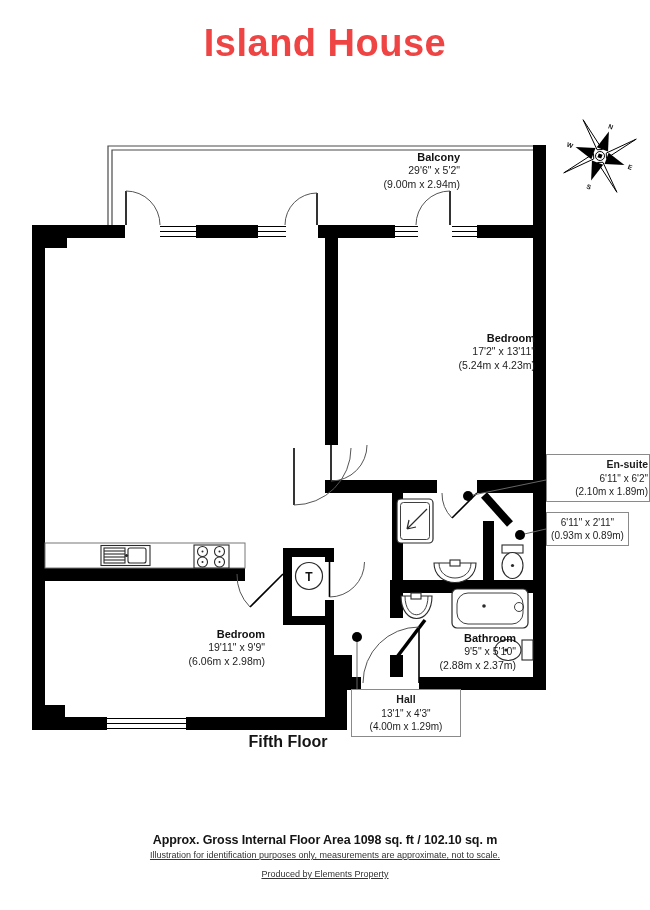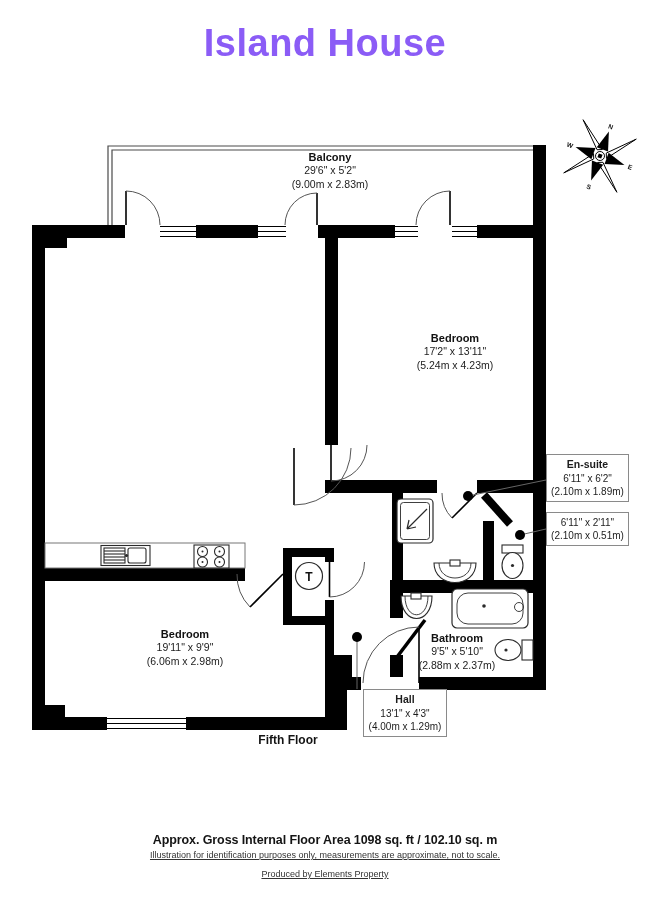--- a/index.html
+++ b/index.html
@@ -3,31 +3,31 @@
 <meta charset="utf-8">
 <style>
   html,body{margin:0;padding:0;background:#e9e9e9;}
   .page{
     position:relative;width:650px;height:910px;margin:0 auto;
     background:#ffffff;overflow:hidden;
     font-family:"Liberation Sans","DejaVu Sans",sans-serif;color:#111;
   }
   .title{
     position:absolute;top:22px;left:0;width:650px;text-align:center;
-    font-size:38px;font-weight:bold;letter-spacing:0.5px;color:#8b5cf6;
+    font-size:38px;font-weight:bold;letter-spacing:0.5px;color:#ef4444;
   }
   svg.plan{position:absolute;left:0;top:0;}
-  .rlabel{position:absolute;text-align:center;line-height:1.3;font-size:10.5px;color:#1c1c1c;}
+  .rlabel{position:absolute;text-align:right;line-height:1.3;font-size:10.5px;color:#1c1c1c;}
   .rlabel .name{font-weight:bold;font-size:11px;color:#111;}
   .lbox{
     position:absolute;text-align:center;line-height:1.32;font-size:10px;color:#1c1c1c;
     background:#fff;border:1px solid #8a8a8a;padding:3px 1px;box-sizing:border-box;
   }
   .lbox .name{font-weight:bold;font-size:10.5px;}
-  .floorname{position:absolute;font-weight:bold;font-size:12px;color:#141414;text-align:center;}
+  .floorname{position:absolute;font-weight:bold;font-size:16px;color:#141414;text-align:center;}
   .footer{position:absolute;left:0;width:650px;text-align:center;color:#222;}
   .footer .area{font-size:12.5px;font-weight:bold;letter-spacing:-0.1px;color:#141414;}
   .footer .small{font-size:9px;margin-top:3px;color:#333;text-decoration:underline;}
 </style>
 </head>
 <body>
 
 <div class="page">
 
   <div class="title">Island House</div>
@@ -239,21 +239,21 @@
         <text x="32" y="2.5">E</text>
         <text x="0" y="35">S</text>
         <text x="-32" y="2.5">W</text>
       </g>
     </g>
   </svg>
 
   <div class="rlabel" style="left:200px;top:150px;width:260px;">
     <div class="name">Balcony</div>
     <div>29'6" x 5'2"</div>
-    <div>(9.00m x 2.83m)</div>
+    <div>(9.00m x 2.94m)</div>
   </div>
 
 
   <div class="rlabel" style="left:375px;top:331px;width:160px;">
     <div class="name">Bedroom</div>
     <div>17'2" x 13'11"</div>
     <div>(5.24m x 4.23m)</div>
   </div>
 
   <div class="rlabel" style="left:105px;top:627px;width:160px;">
@@ -261,32 +261,32 @@
     <div>19'11" x 9'9"</div>
     <div>(6.06m x 2.98m)</div>
   </div>
 
   <div class="rlabel" style="left:398px;top:631px;width:118px;">
     <div class="name">Bathroom</div>
     <div>9'5" x 5'10"</div>
     <div>(2.88m x 2.37m)</div>
   </div>
 
-  <div class="lbox" style="left:546px;top:454px;width:83px;">
+  <div class="lbox" style="left:546px;top:454px;width:104px;text-align:right;">
     <div class="name">En-suite</div>
     <div>6'11" x 6'2"</div>
     <div>(2.10m x 1.89m)</div>
   </div>
 
   <div class="lbox" style="left:546px;top:512px;width:83px;">
     <div>6'11" x 2'11"</div>
-    <div>(2.10m x 0.51m)</div>
-  </div>
-
-  <div class="lbox" style="left:363px;top:689px;width:84px;">
+    <div>(0.93m x 0.89m)</div>
+  </div>
+
+  <div class="lbox" style="left:351px;top:689px;width:110px;">
     <div class="name">Hall</div>
     <div>13'1" x 4'3"</div>
     <div>(4.00m x 1.29m)</div>
   </div>
 
   <div class="floorname" style="left:238px;top:733px;width:100px;">Fifth Floor</div>
 
   <div class="footer" style="top:833px;text-align:center;">
     <div class="area">Approx. Gross Internal Floor Area 1098 sq. ft / 102.10 sq. m</div>
     <div class="small">Illustration for identification purposes only, measurements are approximate, not to scale.</div>

